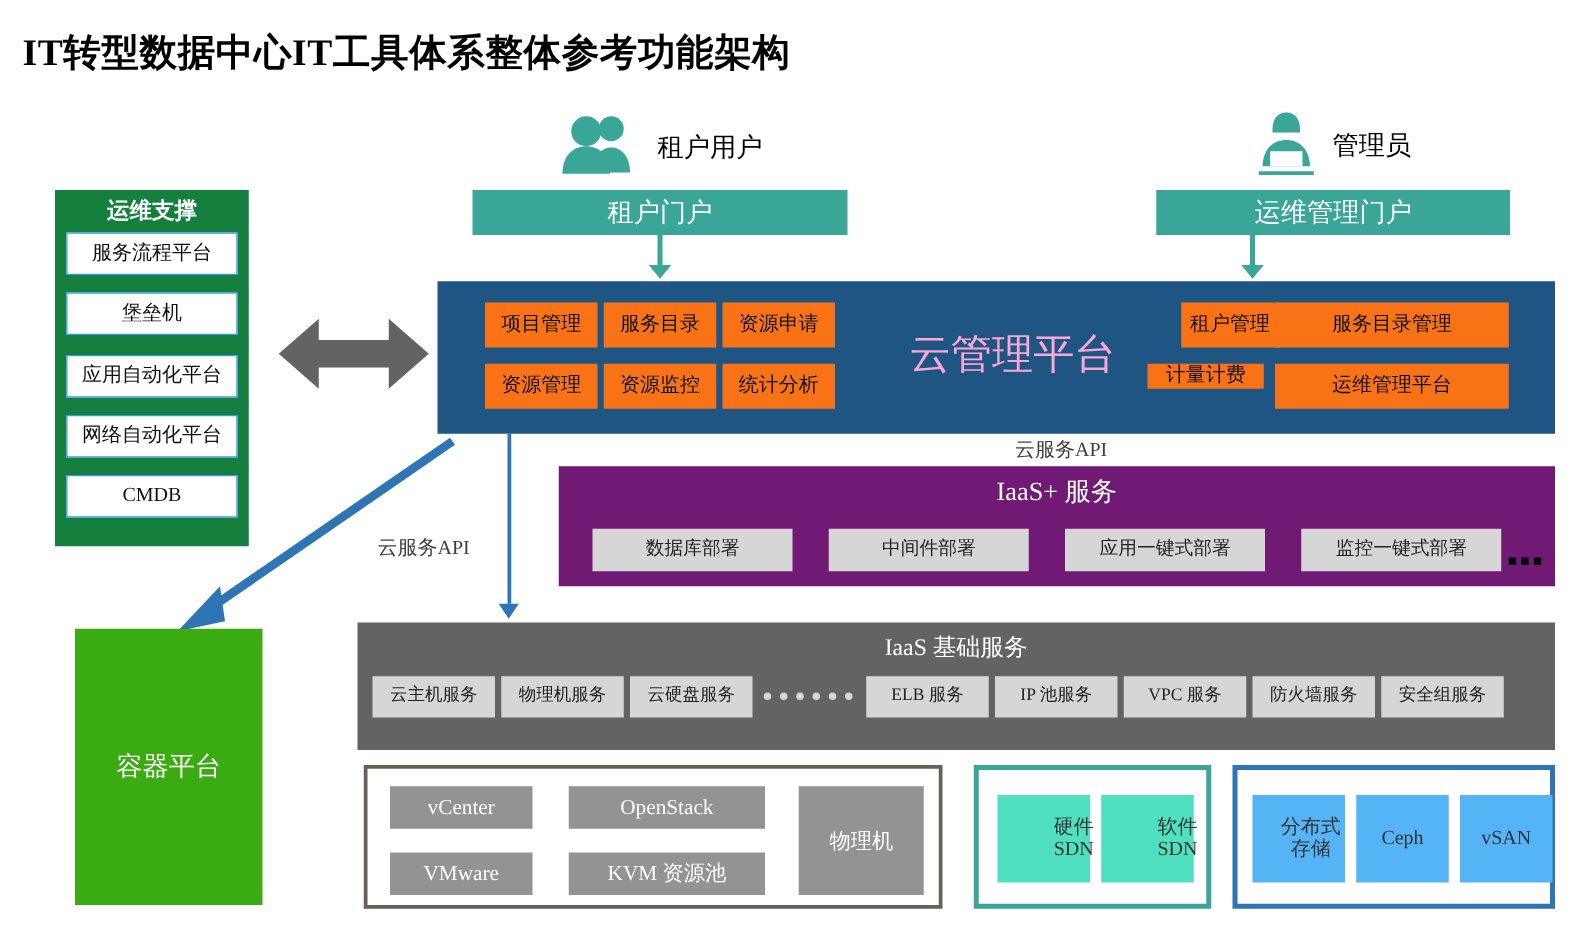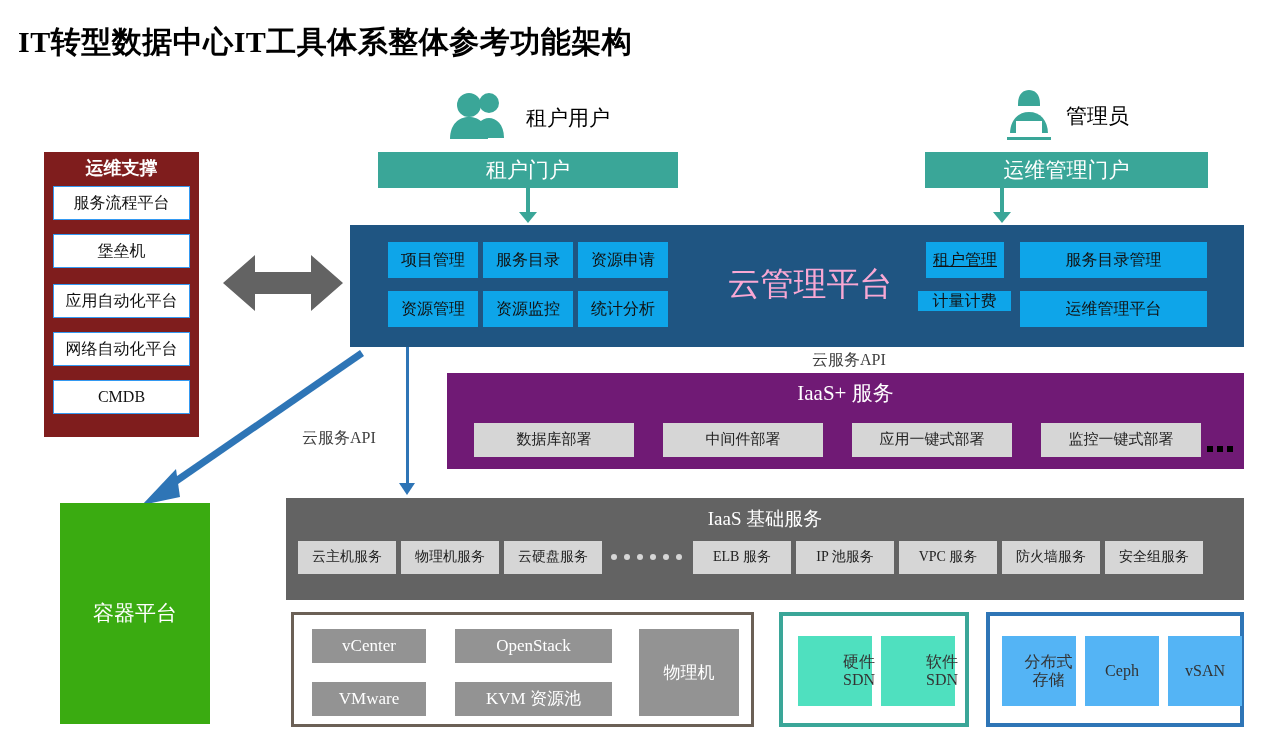--- a/index.html
+++ b/index.html
@@ -55,21 +55,21 @@
   }
   .portal-arrow {
     width: 0; height: 0;
     border-left: 9px solid transparent;
     border-right: 9px solid transparent;
     border-top: 11px solid #3aa698;
   }
 
   
   #ops-panel {
-    background: #7f1d1d;
+    background: #15803d;
   }
   #ops-panel-title {
     color: #ffffff;
     font-size: 18px;
     font-weight: bold;
     width: 100%;
     text-align: center;
   }
   .ops-item {
     background: #ffffff;
@@ -81,21 +81,21 @@
   
   #cmp {
     background: #1f5582;
   }
   #cmp-title {
     color: #f9a8d4;
     font-size: 33px;
     white-space: nowrap;
   }
   .cmp-cell {
-    background: #0ea5e9;
+    background: #f97316;
     color: #111;
     font-size: 16px;
   }
 
   
   #iaas-plus {
     background: #701a75;
   }
   #iaas-plus-title {
     color: #ffffff;
@@ -228,21 +228,21 @@
     <div class="abs ctr cmp-cell" style="left:38px; top:17px; width:90px; height:36px;">项目管理</div>
     <div class="abs ctr cmp-cell" style="left:133px; top:17px; width:90px; height:36px;">服务目录</div>
     <div class="abs ctr cmp-cell" style="left:228px; top:17px; width:90px; height:36px;">资源申请</div>
 
     <div class="abs ctr cmp-cell" style="left:38px; top:66px; width:90px; height:36px;">资源管理</div>
     <div class="abs ctr cmp-cell" style="left:133px; top:66px; width:90px; height:36px;">资源监控</div>
     <div class="abs ctr cmp-cell" style="left:228px; top:66px; width:90px; height:36px;">统计分析</div>
 
     <div class="abs ctr" id="cmp-title" style="left:355px; top:40px; width:210px; height:40px;">云管理平台</div>
 
-    <div class="abs ctr cmp-cell" style="left:576px; top:17px; width:78px; height:36px;text-decoration:underline;">租户管理</div>
+    <div class="abs ctr cmp-cell" style="left:595px; top:17px; width:78px; height:36px;">租户管理</div>
     <div class="abs ctr cmp-cell" style="left:670px; top:17px; width:187px; height:36px;">服务目录管理</div>
     <div class="abs ctr cmp-cell" style="left:568px; top:66px; width:93px; height:20px;">计量计费</div>
     <div class="abs ctr cmp-cell" style="left:670px; top:66px; width:187px; height:36px;">运维管理平台</div>
   </div>
 
   <svg class="abs" style="left:130px; top:345px;" width="240" height="165" viewBox="0 0 240 165">
     <line x1="232" y1="8" x2="36" y2="143" stroke="#2e75b6" stroke-width="7"></line>
     <path d="M12 160 L46 124 L50 152 Z" fill="#2e75b6"></path>
   </svg>
 

